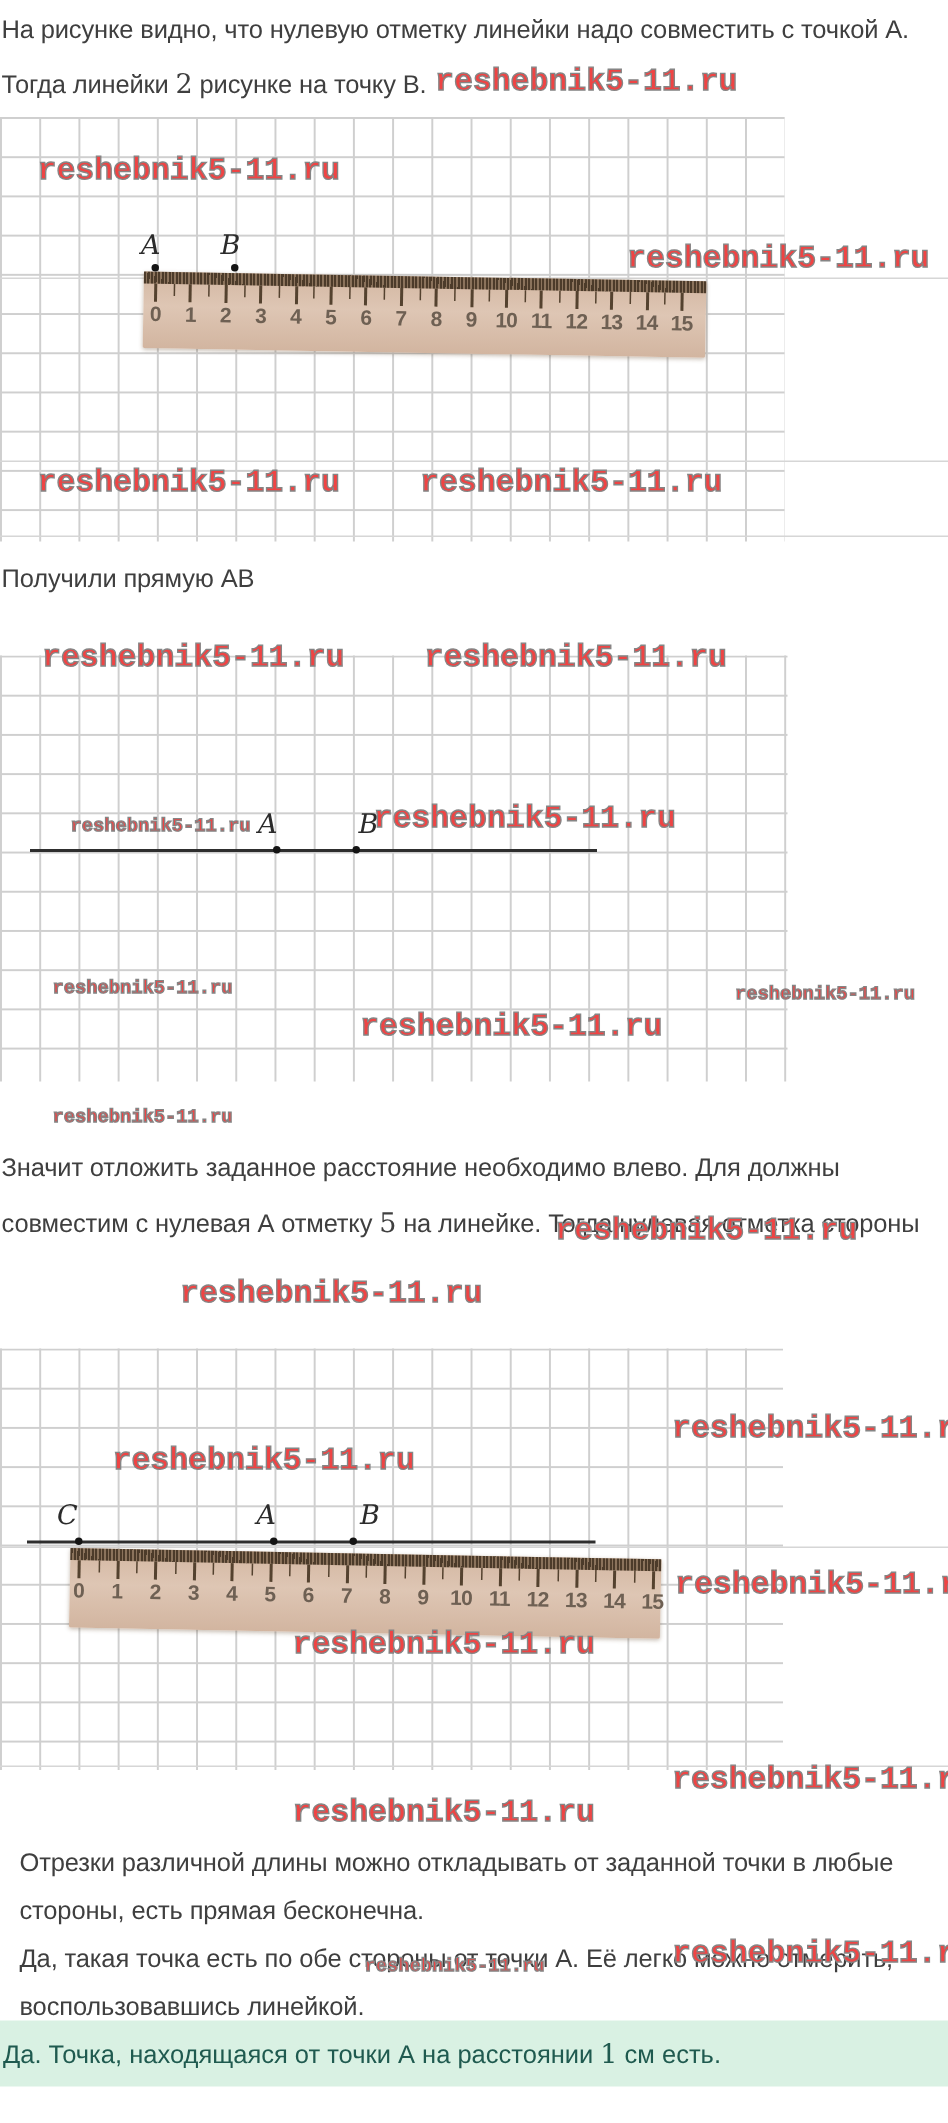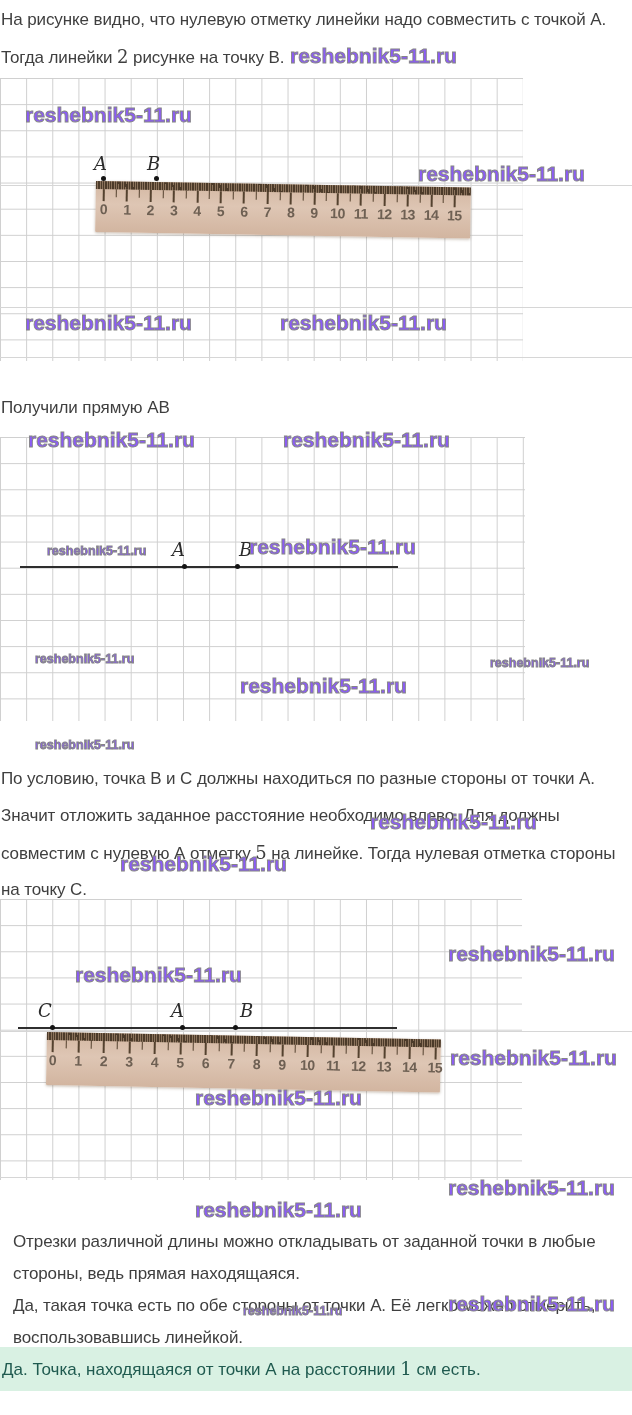--- a/index.html
+++ b/index.html
@@ -8,21 +8,21 @@
     font-family:"Liberation Sans",sans-serif;color:#3f3f3f;overflow:hidden;
   }
   #scene{position:absolute;left:0;top:0;width:520px;height:1415px;}
 
   
   .para{position:absolute;left:1px;font-size:17px;letter-spacing:-0.1px;color:#3f3f3f;}
   .para .tline{white-space:nowrap;}
   .p1{top:1px;}  .p1 .tline{height:37px;line-height:37px;}
   .p2{top:760px;} .p2 .tline{height:37px;line-height:37px;}
   .p3{top:1226px;padding-left:12px;} .p3 .tline{height:32px;line-height:32px;}
-  .caption{position:absolute;left:1px;top:398px;font-size:17px;letter-spacing:-0.1px;}
+  .caption{position:absolute;left:1px;top:376px;font-size:17px;letter-spacing:-0.1px;}
   .serif-num{font-family:"DejaVu Serif",serif;font-size:18px;}
 
   
   .answer{
     position:absolute;left:0;top:1347px;width:632px;height:44px;
     background:#d9f1e3;color:#1f5a4f;font-size:17px;
     display:flex;align-items:center;padding-left:2px;box-sizing:border-box;
     white-space:nowrap;
   }
   .answer .serif-num{color:#1f5a4f;}
@@ -58,22 +58,22 @@
   .tick{position:absolute;background:#54422f;top:8px;}
   .tick.long{width:2px;height:12px;}
   .tick.half{width:1px;height:8px;}
   .ruler-num{
     position:absolute;top:20px;width:20px;text-align:center;
     font-size:14px;font-weight:bold;color:#6e6053;letter-spacing:-0.5px;
   }
 
   
   .wm{
-    position:absolute;font-family:Liberation Sans, sans-serif;font-weight:bold;
-    color:#8b5cf6;-webkit-text-stroke:0.9px #858585;white-space:nowrap;
+    position:absolute;font-family:Liberation Mono, monospace;font-weight:bold;
+    color:#ef4444;-webkit-text-stroke:0.9px #858585;white-space:nowrap;
   }
   .wm.lg{font-size:21px;}
   .wm.sm{font-size:12.5px;}
 </style>
 </head>
 <body>
 
 <div id="scene">
 
   <div class="grid" style="left: 0px; top: 78px; width: 523px; height: 283px; background-size: 26.15px 26.15px;"></div>
@@ -85,28 +85,26 @@
   <div class="wide-line" style="top:357px"></div>
   <div class="wide-line" style="top:1031px"></div>
   <div class="wide-line" style="top:1177px"></div>
 
   <div class="para p1">
       <div class="tline"><span>На рисунке видно, что нулевую отметку линейки надо совместить с точкой А.</span></div>
       <div class="tline"><span>Тогда линейки </span><span class="serif-num">2</span><span> рисунке на точку В.</span></div>
     </div>
   <div class="caption">Получили прямую АВ</div>
   <div class="para p2">
-      <div class="tline"><span>По условию, точка В и С должны находиться по разные стороны от точки А.</span></div>
       <div class="tline"><span>Значит отложить заданное расстояние необходимо влево. Для должны</span></div>
-      <div class="tline"><span>совместим с нулевую А отметку </span><span class="serif-num">5</span><span> на линейке. Тогда нулевая отметка стороны</span></div>
-      <div class="tline"><span>на точку С.</span></div>
+      <div class="tline"><span>совместим с нулевая А отметку </span><span class="serif-num">5</span><span> на линейке. Тогда нулевая отметка стороны</span></div>
     </div>
   <div class="para p3">
       <div class="tline"><span>Отрезки различной длины можно откладывать от заданной точки в любые</span></div>
-      <div class="tline"><span>стороны, ведь прямая находящаяся.</span></div>
+      <div class="tline"><span>стороны, есть прямая бесконечна.</span></div>
       <div class="tline"><span>Да, такая точка есть по обе стороны от точки А. Её легко можно отмерить,</span></div>
       <div class="tline"><span>воспользовавшись линейкой.</span></div>
     </div>
 
   <div class="answer">
     <span><span>Да. Точка, находящаяся от точки А на расстоянии </span><span class="serif-num">1</span><span> см есть.</span></span>
   </div>
 
   <div id="overlay">
       <div class="ruler" style="left: 96px; top: 181px; width: 375px; height: 51px; transform: rotate(1deg);">

